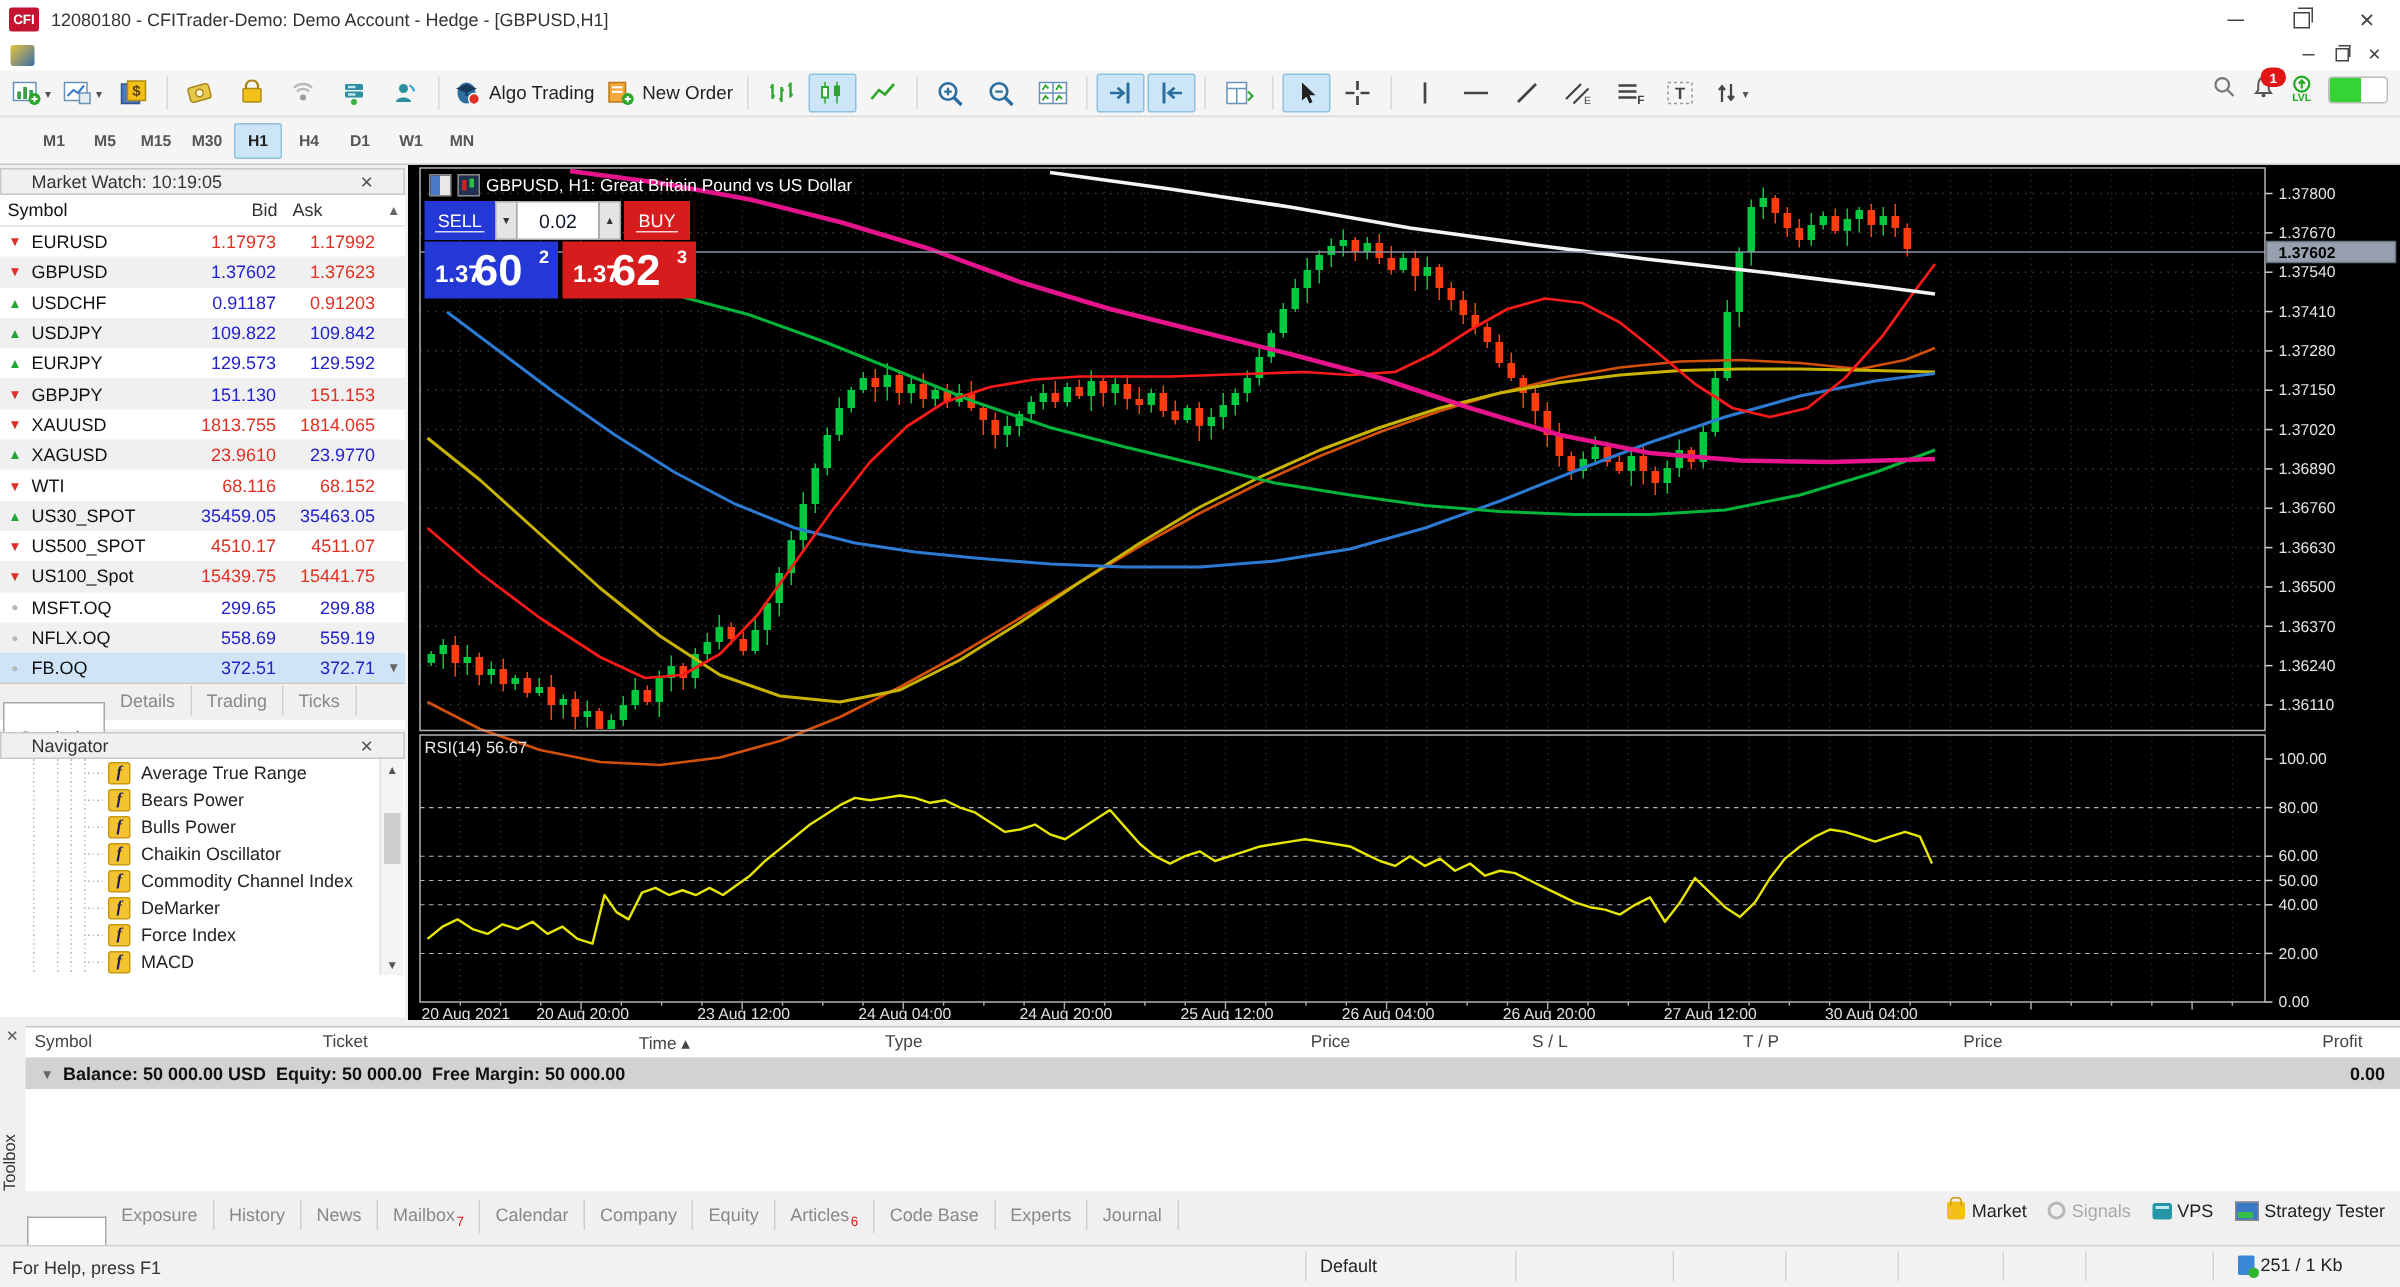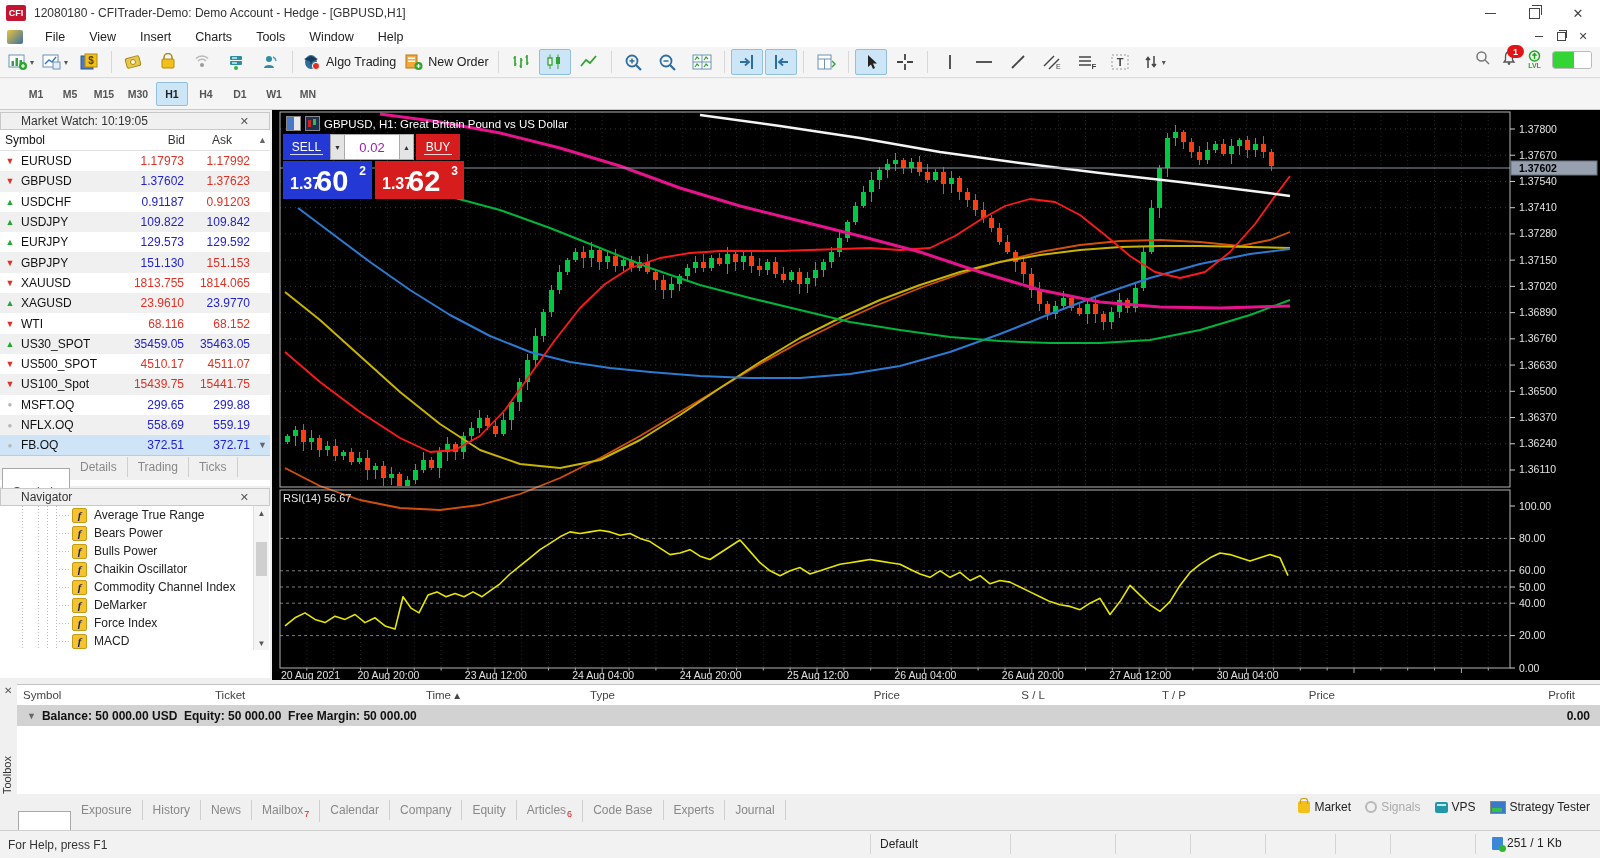--- a/index.html
+++ b/index.html
@@ -82,21 +82,21 @@
   .ct-ic2{width:13px;height:13px;background:#203050;border:1px solid #888;position:relative}
   .ct-ic2:before{content:"";position:absolute;left:2px;top:3px;width:3px;height:7px;background:#d02020}
   .ct-ic2:after{content:"";position:absolute;left:7px;top:2px;width:3px;height:6px;background:#30c040}
   #trade-widget{left:11px;top:24px;width:182px}
   #tw-row1{display:flex;height:26px}
   .tw-btn{color:#fff;font-size:12px;display:flex;align-items:center;justify-content:center}
   #tw-sell-btn{width:47px;background:#2438d6}
   #tw-buy-btn{width:44px;background:#d61c1c;margin-left:2px}
   .tw-btn span{border-bottom:1px solid rgba(255,255,255,.8);padding:0 2px}
   .vol-arr{width:15px;background:#e4e4e4;border:1px solid #aaa;box-sizing:border-box;display:flex;align-items:center;justify-content:center;font-size:7px;color:#333}
-  #tw-vol{width:54px;background:#fff;border:1px solid #aaa;border-left:none;border-right:none;display:flex;align-items:center;justify-content:center;font-size:13px;color:#a21caf}
+  #tw-vol{width:54px;background:#fff;border:1px solid #aaa;border-left:none;border-right:none;display:flex;align-items:center;justify-content:center;font-size:13px;color:#0f172a}
   #tw-row2{display:flex;margin-top:1px;height:38px}
   .px-panel{width:89px;color:#fff;position:relative}
   #px-sell{background:#2438d6}
   #px-buy{background:#d61c1c;margin-left:3px}
   .px-small{position:absolute;left:7px;bottom:6px;font-size:16px;font-weight:bold}
   .px-big{position:absolute;left:33px;bottom:1px;font-size:29px;font-weight:bold}
   .px-sup{position:absolute;right:6px;top:3px;font-size:12px;font-weight:bold}
   
   #tbx-side{left:0;top:682px;width:17px;height:146px;background:#f0f0f0}
   #tbx-side .x{font-size:10px;color:#555;margin:3px 0 0 4px}
@@ -141,29 +141,20 @@
       </div>
     <div class="winbtn">
         <span class="g-restore"></span>
       </div>
     <div class="winbtn">✕</div>
   </div>
 </div>
 
 <div class="abs" id="menubar">
   <div id="app-icon"></div>
-  <div id="menu-items" style="display:flex">
-      <span class="menu-item">File</span>
-      <span class="menu-item">View</span>
-      <span class="menu-item">Insert</span>
-      <span class="menu-item">Charts</span>
-      <span class="menu-item">Tools</span>
-      <span class="menu-item">Window</span>
-      <span class="menu-item">Help</span>
-    </div>
   <div class="mdibtns">
     <div class="mdibtn">
         <span class="g-min2"></span>
       </div>
     <div class="mdibtn">
         <span class="g-rest2"></span>
       </div>
     <div class="mdibtn">✕</div>
   </div>
 </div>
@@ -464,21 +455,21 @@
   </div>
 
 <div class="abs" id="mw-panel">
   <div class="panel-hdr">
     <span>Market Watch: 10:19:05</span>
     <span class="x">✕</span>
   </div>
   <div id="mw-head">
     <span class="c mw-sym">Symbol</span>
     <span class="c mw-bid" style="text-align:right">Bid</span>
-    <span class="c mw-ask" style="text-align:center">Ask</span>
+    <span class="c mw-ask" style="text-align:left">Ask</span>
     <span class="scrollgl">▲</span>
   </div>
   <div id="mw-rows">
       <div class="mw-row">
         <span class="mw-sym">
           <span class="tr-ic" style="color: rgb(224, 48, 36);">▼</span>
           <span>EURUSD</span>
         </span>
         <span class="mw-bid red">1.17973</span>
         <span class="mw-ask red">1.17992</span>

